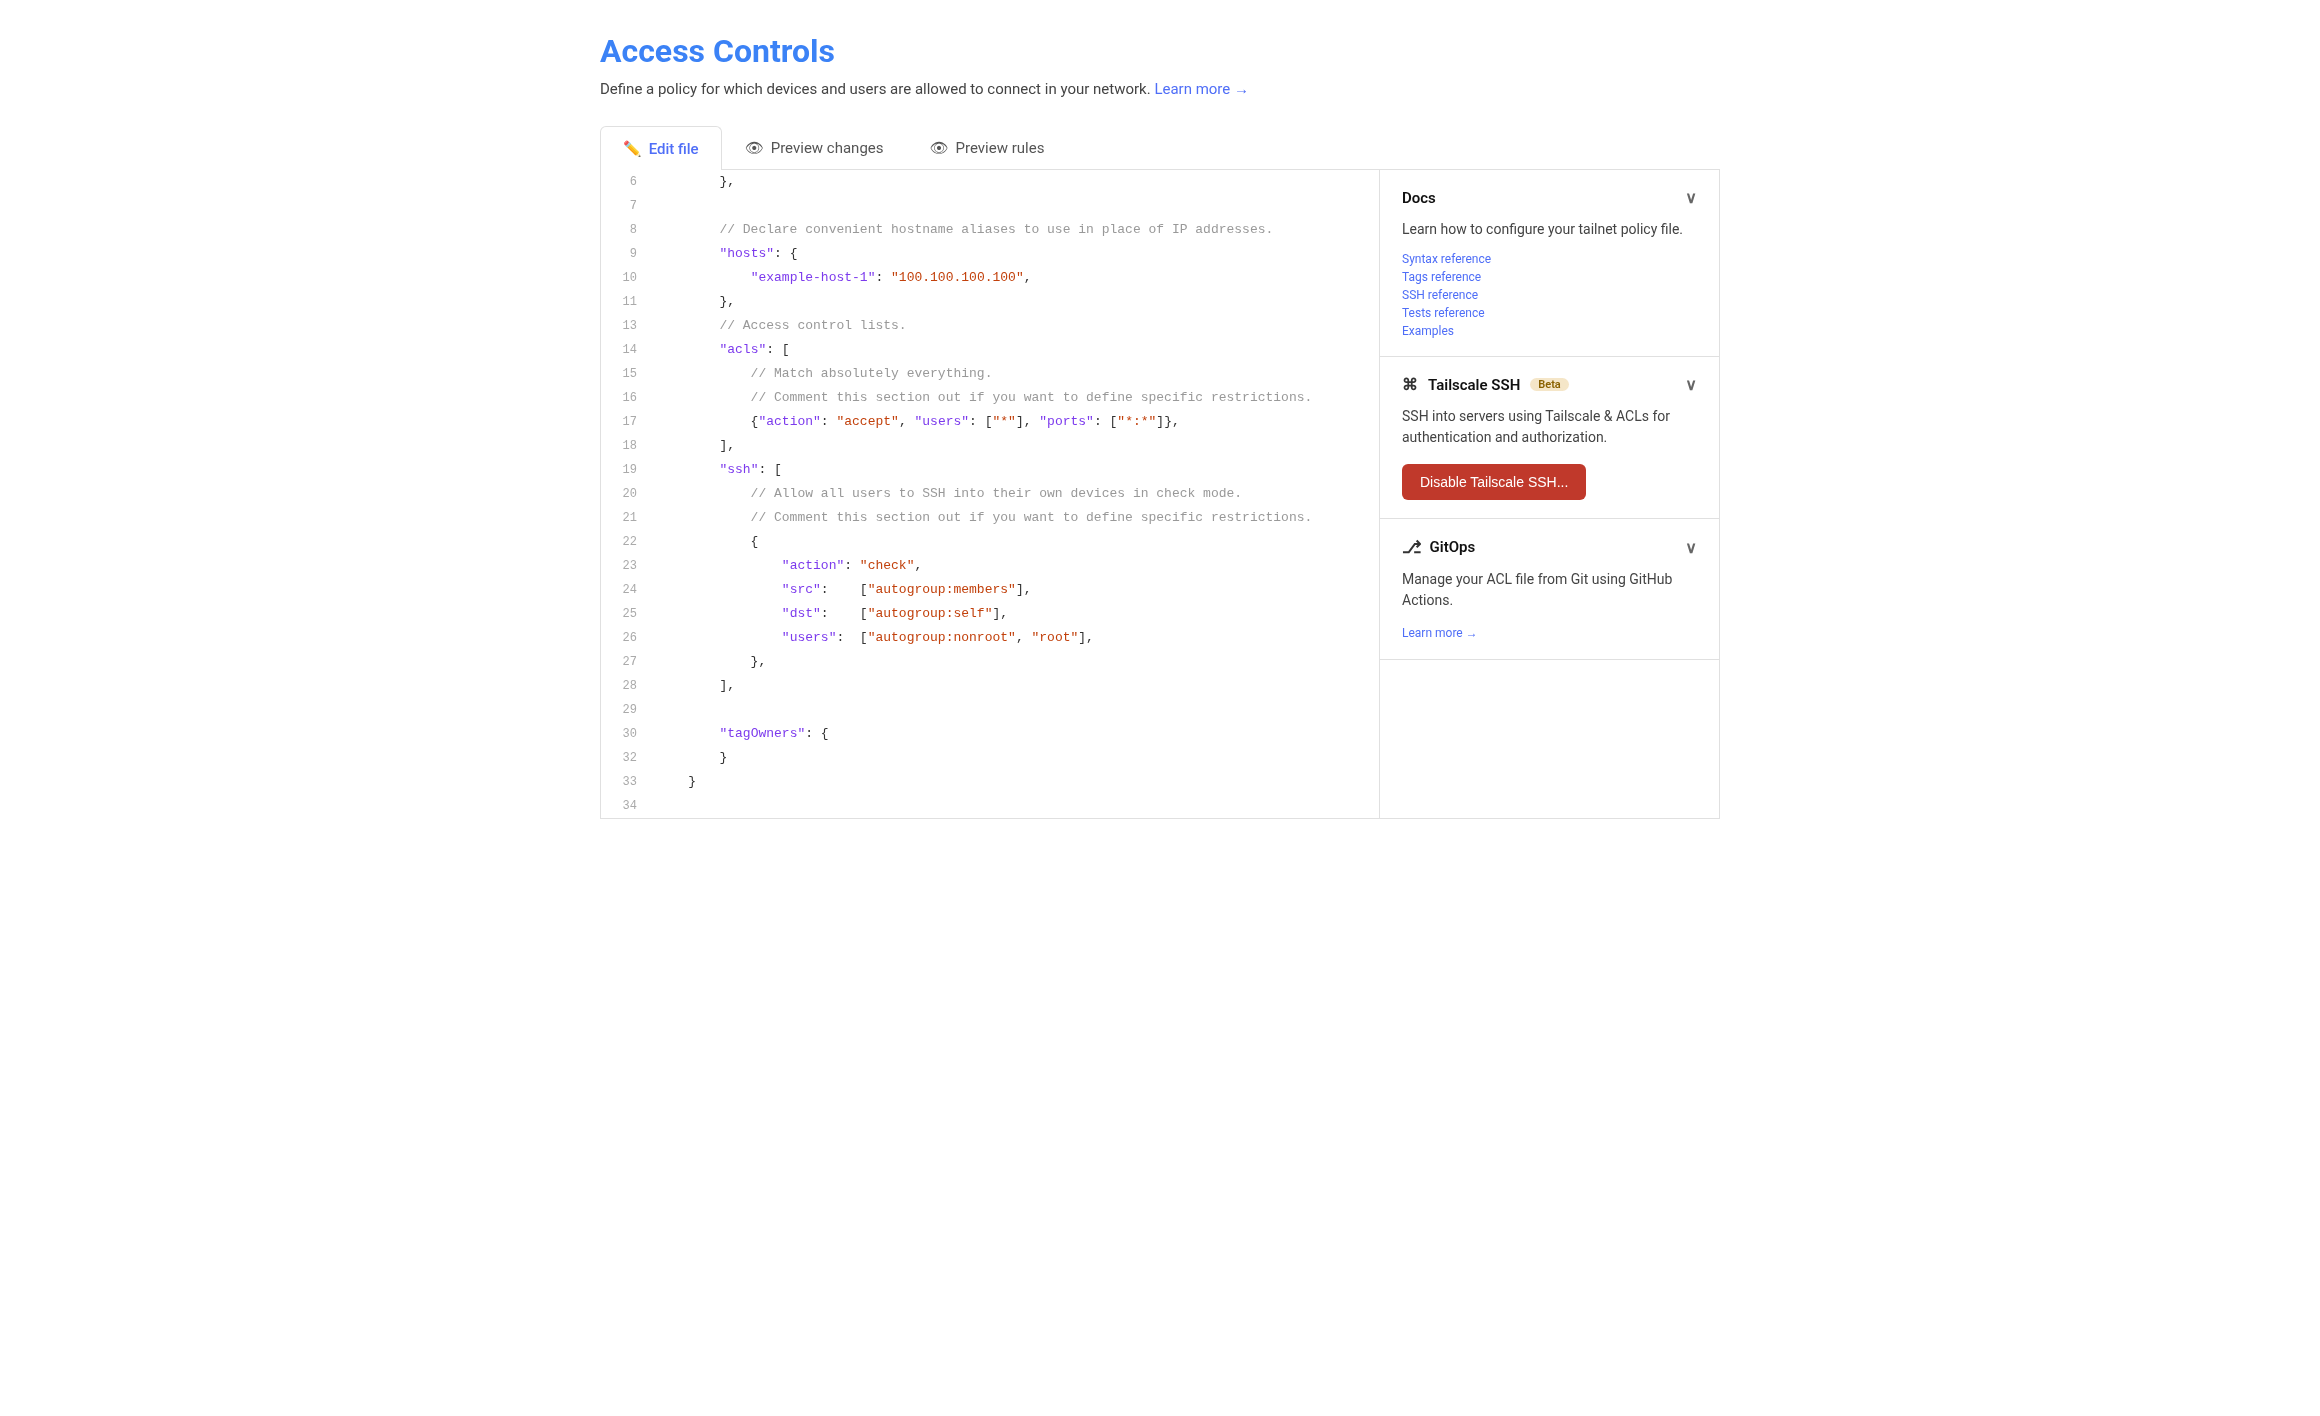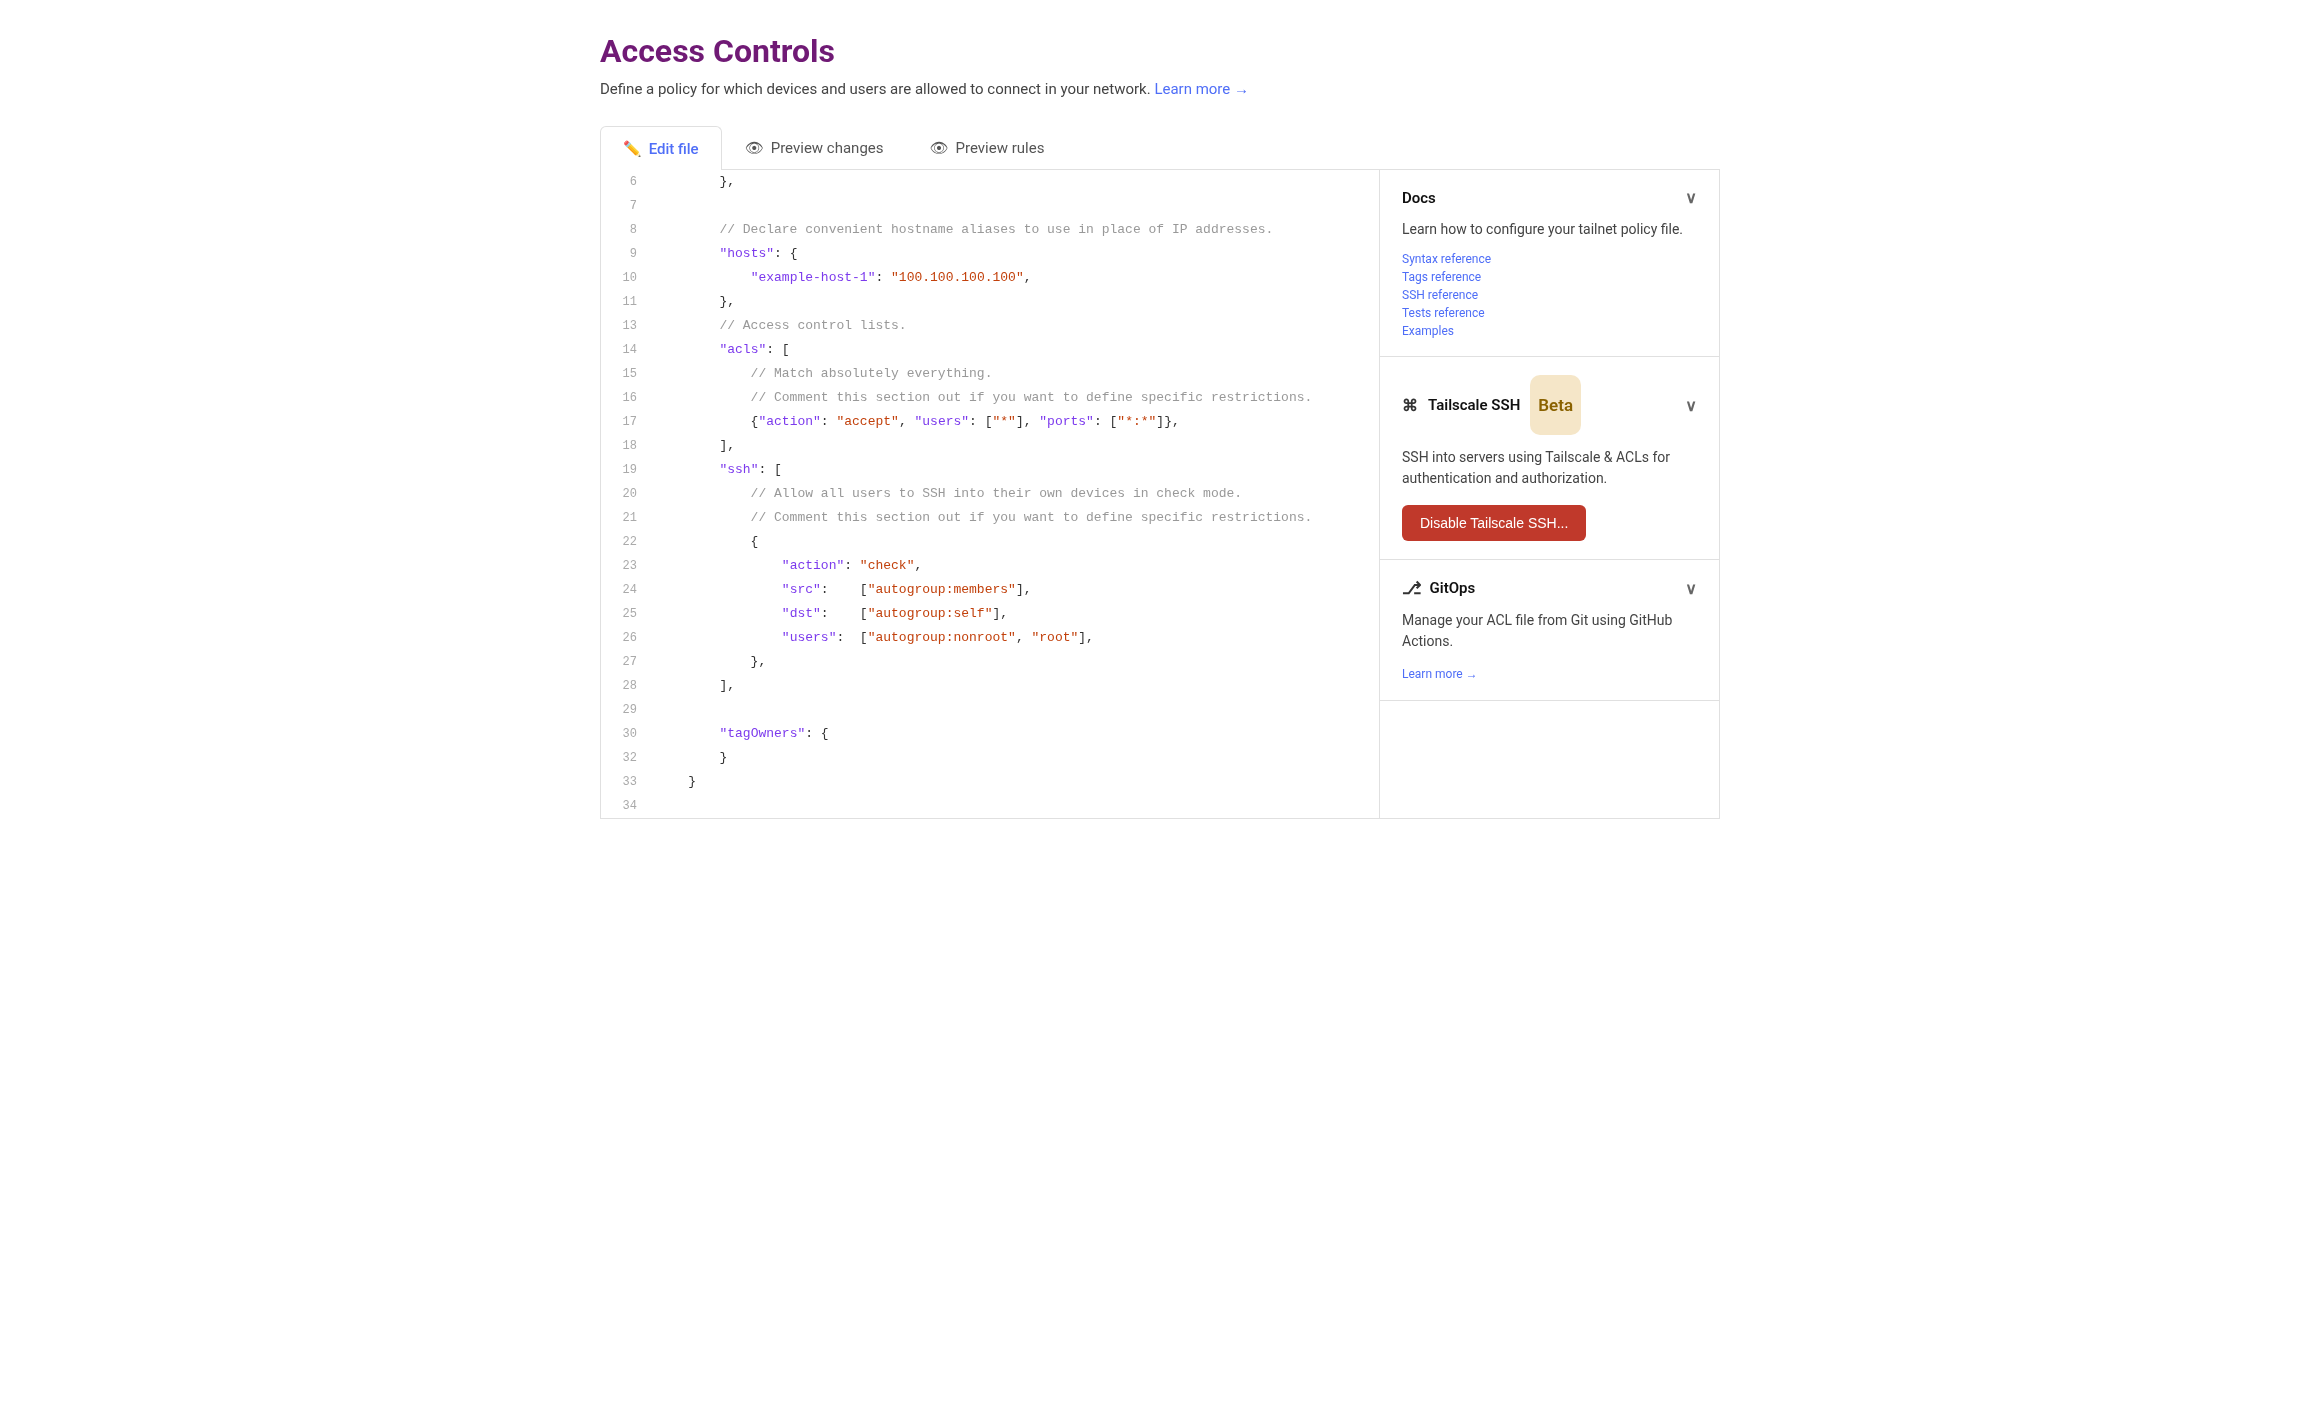--- a/index.html
+++ b/index.html
@@ -10,21 +10,21 @@
       font-size: 15px;
     }
     .page-container {
       max-width: 1200px;
       margin: 0 auto;
       padding: 32px 40px;
     }
     .page-title {
       font-size: 32px;
       font-weight: 700;
-      color: #701a75;
+      color: #3b82f6;
       margin-bottom: 10px;
     }
     .page-subtitle {
       font-size: 15px;
       color: #444;
       margin-bottom: 28px;
     }
     .page-subtitle a {
       color: #4f6ef7;
       text-decoration: none;
@@ -157,23 +157,23 @@
       align-items: center;
       gap: 10px;
     }
     .ssh-icon {
       font-size: 16px;
       color: #333;
     }
     .beta-badge {
       background: #f5e6c8;
       color: #8a6200;
-      font-size: 17px;
+      font-size: 11px;
       font-weight: 600;
-      padding: 20px 8px;
+      padding: 0 8px;
       border-radius: 10px;
     }
     .disable-ssh-btn {
       background: #c0392b;
       color: #fff;
       border: none;
       border-radius: 6px;
       padding: 10px 18px;
       font-size: 14px;
       font-weight: 500;

